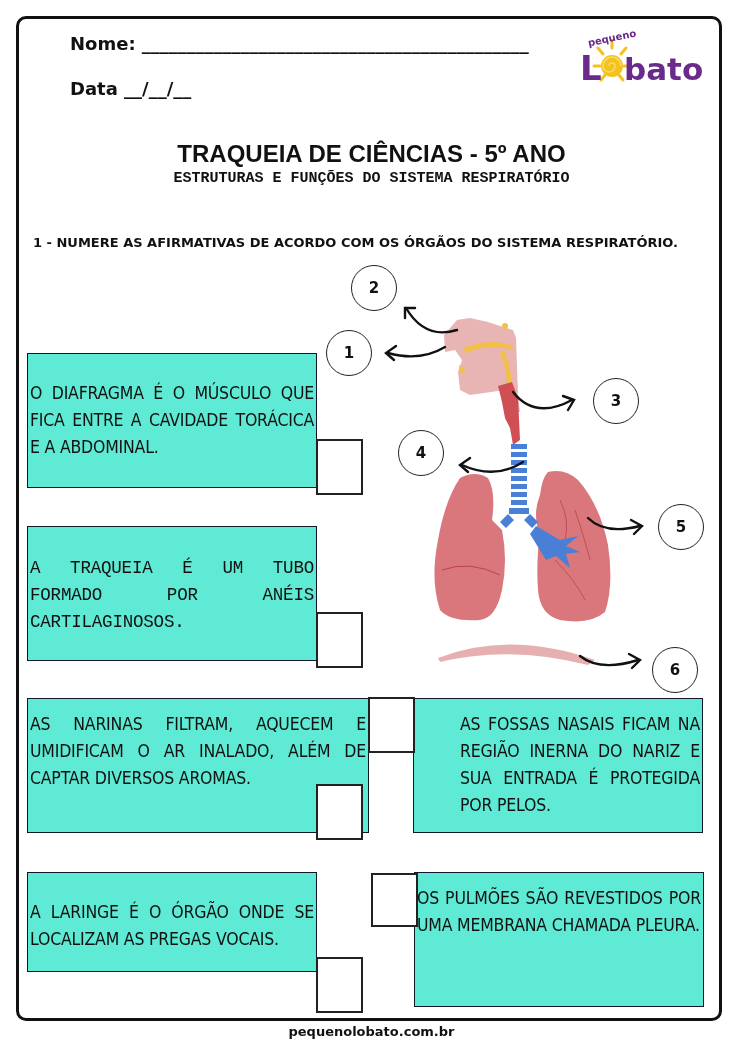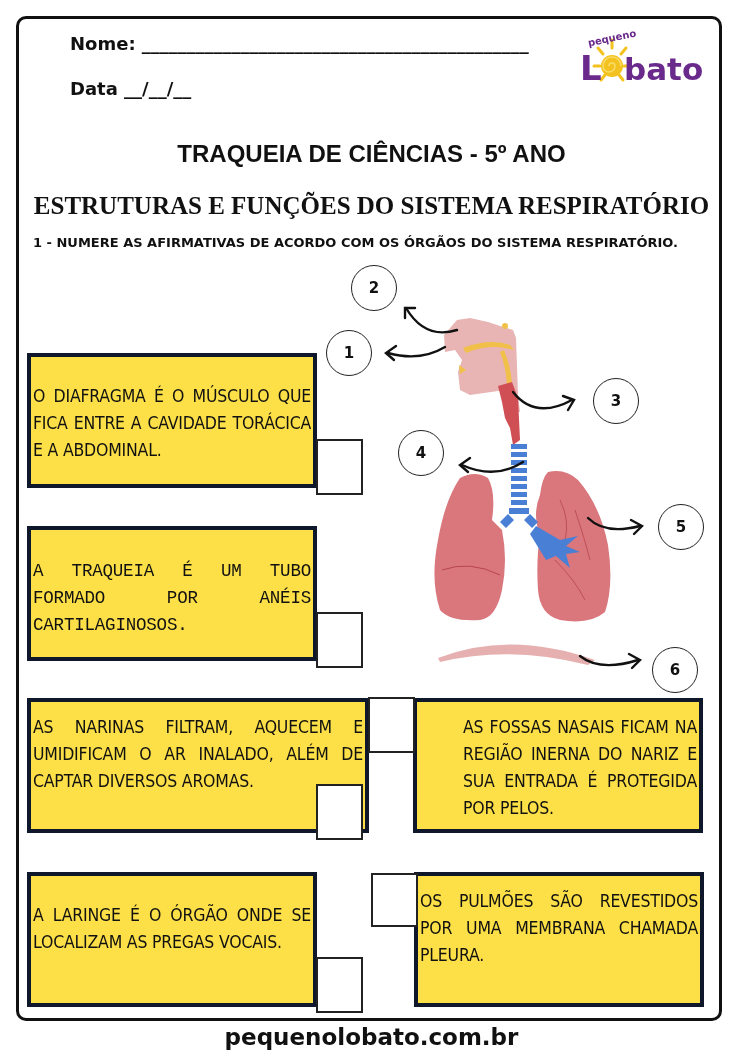--- a/index.html
+++ b/index.html
@@ -1,27 +1,27 @@
 <!DOCTYPE html>
 <html><head>
 <meta charset="utf-8">
 <style>
   html, body { margin:0; padding:0; background:#ffffff; }
   body { width:743px; height:1050px; position:relative; overflow:hidden; font-family:"DejaVu Sans", sans-serif; color:#111; }
   .frame { position:absolute; left:16px; top:16px; width:706px; height:1005px; border:3px solid #111; border-radius:10px; box-sizing:border-box; }
   .abs { position:absolute; }
   .hdr { font-weight:bold; font-size:18px;margin-left:32px; }
   .title1 { left:0; width:743px; top:140px; text-align:center; font-family:"Liberation Sans", sans-serif; font-weight:bold; font-size:24px; }
-  .title2 { left:0; width:743px; top:192px; text-align:center; font-family:Liberation Serif, serif; font-weight:bold; font-size:25px; }
+  .title2 { left:0; width:743px; top:170px; text-align:center; font-family:Liberation Mono, monospace; font-weight:bold; font-size:15px; }
   .instr { left:33px; top:229px; width:680px; font-weight:bold; font-size:13px; line-height:27px; }
-  .card { position:absolute; border:4px solid #0f172a; box-sizing:border-box; background:#fde047; }
+  .card { position:absolute; border:1px solid #0f172a; box-sizing:border-box; background:#5eead4; }
   .card-text { position:absolute; left:2px; right:2px; font-size:17.5px; line-height:27px; text-align:justify; text-align-last:left; font-family:"DejaVu Sans Condensed","DejaVu Sans", sans-serif; letter-spacing:-0.2px; }
   .ansbox { position:absolute; border:2px solid #222; box-sizing:border-box; background:#fff; }
   .numcircle { position:absolute; width:46px; height:46px; border:1.5px solid #222; border-radius:50%; box-sizing:border-box; display:flex; align-items:center; justify-content:center; font-weight:bold; font-size:15px; background:#fff; }
-  .footer { left:0; width:743px; top:1024px; text-align:center; font-weight:bold; font-size:23px; }
+  .footer { left:0; width:743px; top:1024px; text-align:center; font-weight:bold; font-size:13px; }
   .logo { left:570px; top:30px; width:140px; height:60px; }
 </style>
 </head>
 <body>
 
 <div class="frame"></div>
 
 <div class="abs hdr" style="left:38px;top:33px;">Nome: ___________________________________________</div>
 <div class="abs hdr" style="left:38px;top:78px;">Data __/__/__</div>
 
@@ -117,21 +117,21 @@
 <div class="card" style="left:27px;top:698px;width:342px;height:135px;">
   <div class="card-text" style="top:12px;">AS NARINAS FILTRAM, AQUECEM E UMIDIFICAM O AR INALADO, ALÉM DE CAPTAR DIVERSOS AROMAS.</div>
 </div>
 <div class="ansbox" style="left:316px;top:784px;width:47px;height:56px;"></div>
 
 <div class="card" style="left:413px;top:698px;width:290px;height:135px;">
   <div class="card-text" style="top:12px;margin-left:44px;">AS FOSSAS NASAIS FICAM NA REGIÃO INERNA DO NARIZ E SUA ENTRADA É PROTEGIDA POR PELOS.</div>
 </div>
 <div class="ansbox" style="left:368px;top:697px;width:47px;height:56px;"></div>
 
-<div class="card" style="left:27px;top:872px;width:290px;height:135px;padding-left:20px;">
+<div class="card" style="left:27px;top:872px;width:290px;height:100px;padding-left:20px;">
   <div class="card-text" style="top:26px;">A LARINGE É O ÓRGÃO ONDE SE LOCALIZAM AS PREGAS VOCAIS.</div>
 </div>
 <div class="ansbox" style="left:316px;top:957px;width:47px;height:56px;"></div>
 
 <div class="card" style="left:414px;top:872px;width:290px;height:135px;">
   <div class="card-text" style="top:12px;">OS PULMÕES SÃO REVESTIDOS POR UMA MEMBRANA CHAMADA PLEURA.</div>
 </div>
 <div class="ansbox" style="left:371px;top:873px;width:47px;height:54px;"></div>
 
 <div class="abs footer">pequenolobato.com.br</div>

